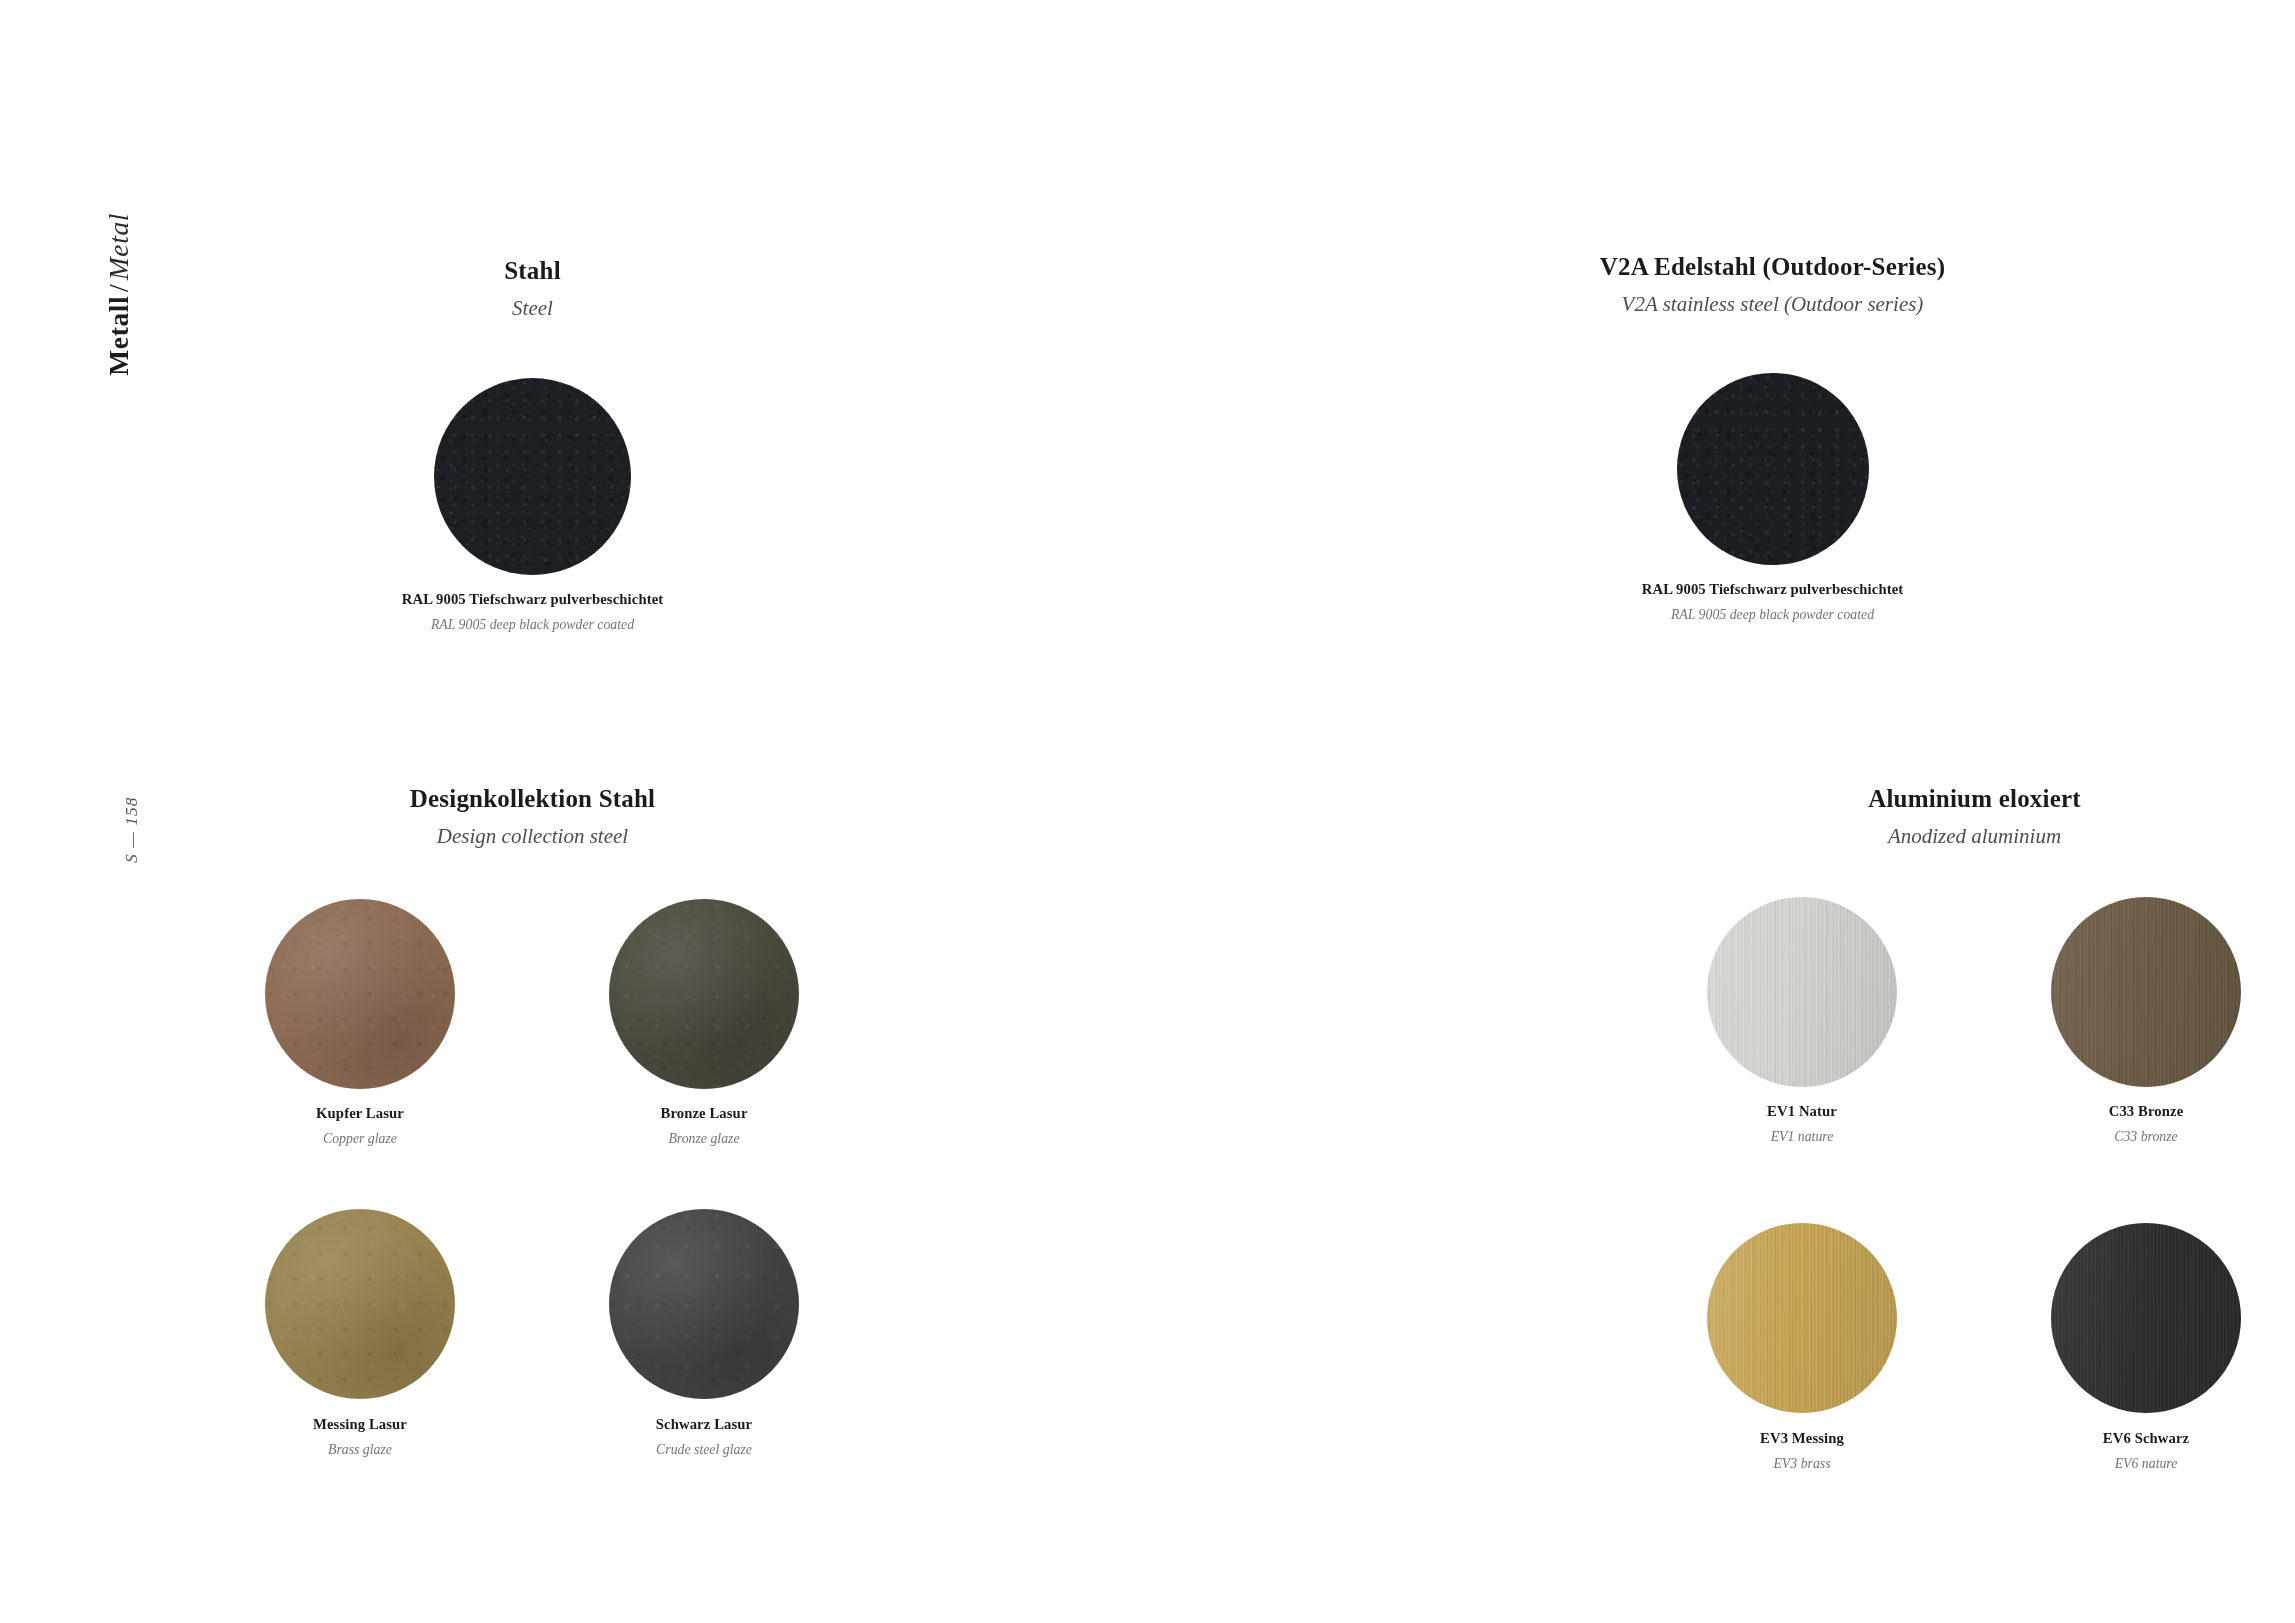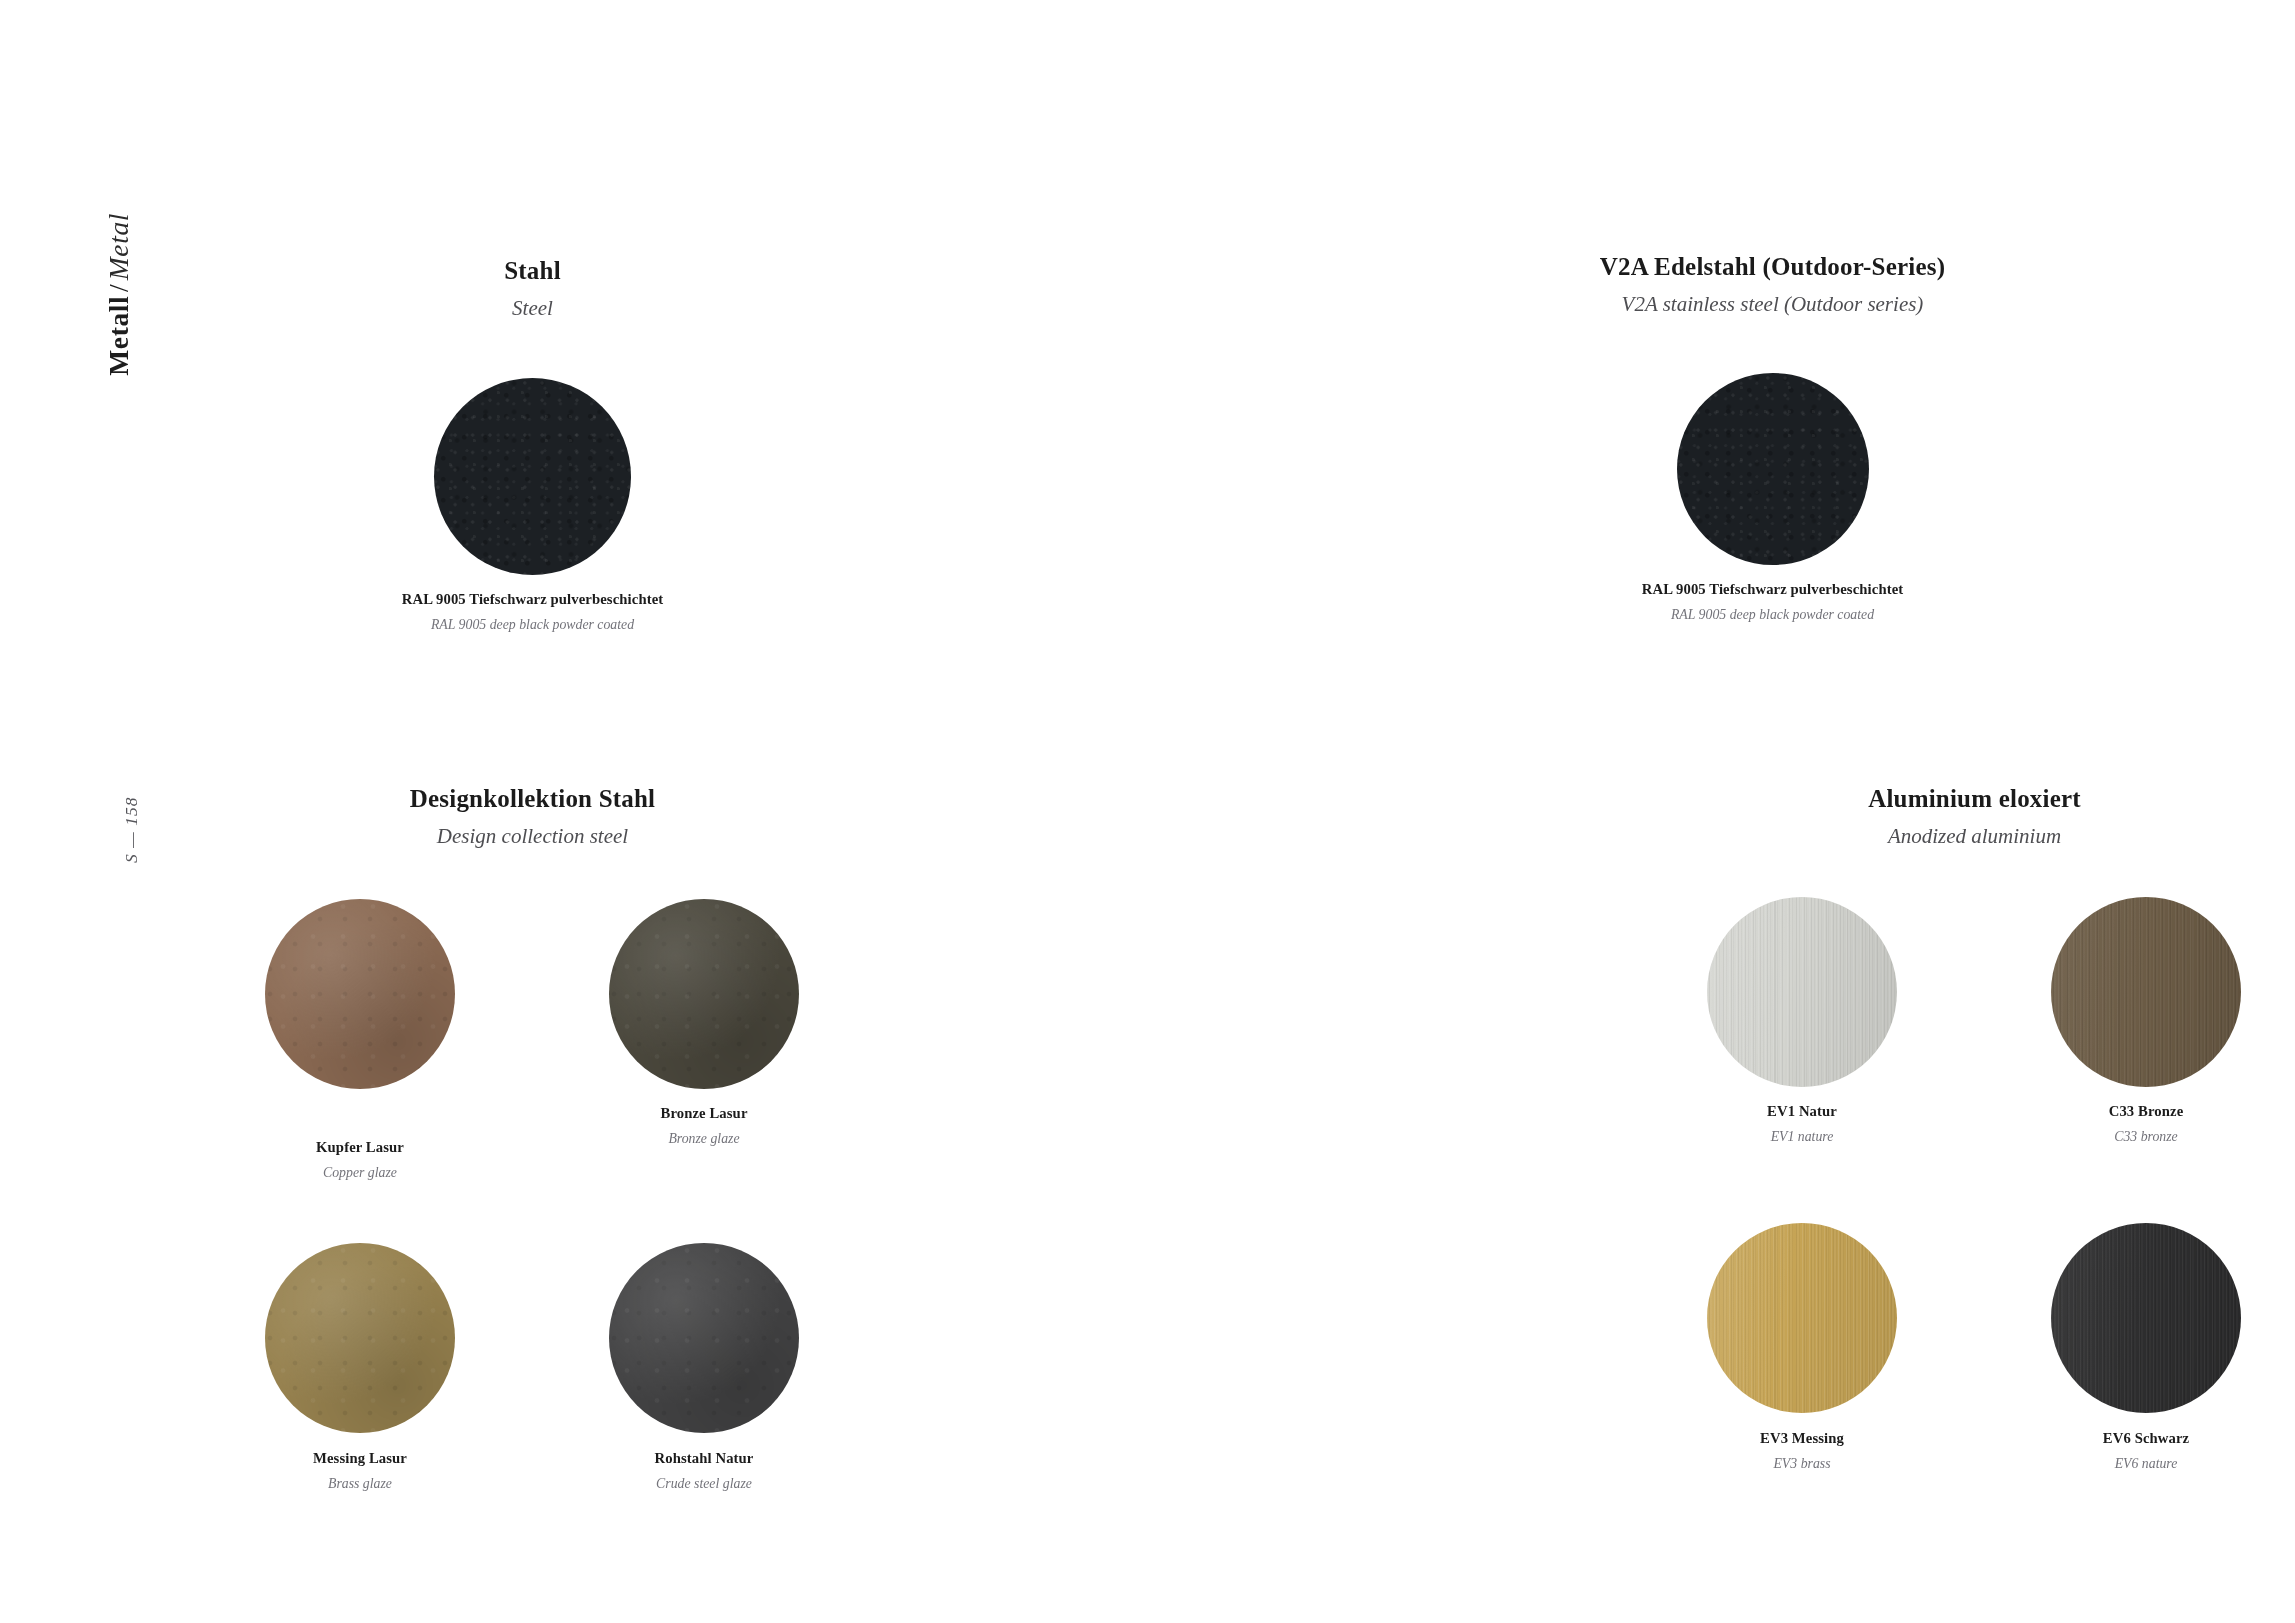--- a/index.html
+++ b/index.html
@@ -144,21 +144,21 @@
       </div>
     </div>
   </div>
 
   <div class="section" style="left:188px;top:785px;width:689px;">
     <div class="sec-head">
       <div class="sec-title">Designkollektion Stahl</div>
       <div class="sec-sub">Design collection steel</div>
     </div>
     <div class="swatch-grid" style="margin-top:51px;">
-      <div class="swatch" style="width:344px;margin-bottom:62px;gap:34px;">
+      <div class="swatch" style="width:344px;margin-bottom:62px;">
         <div class="disc" style="width:190px;height:190px;background:#8b6a53;">
           <div class="tex tex-soft"></div>
         </div>
         <div class="cap">
           <div class="cap-de">Kupfer Lasur</div>
           <div class="cap-en">Copper glaze</div>
         </div>
       </div>
       <div class="swatch" style="width:344px;">
         <div class="disc" style="width:190px;height:190px;background:#4b483d;">
@@ -176,21 +176,21 @@
         <div class="cap">
           <div class="cap-de">Messing Lasur</div>
           <div class="cap-en">Brass glaze</div>
         </div>
       </div>
       <div class="swatch" style="width:344px;">
         <div class="disc" style="width:190px;height:190px;background:#434344;">
           <div class="tex tex-soft"></div>
         </div>
         <div class="cap">
-          <div class="cap-de">Rohstahl Natur</div>
+          <div class="cap-de">Schwarz Lasur</div>
           <div class="cap-en">Crude steel glaze</div>
         </div>
       </div>
     </div>
   </div>
 
 </div>
 
 <div class="page page-right">
 

